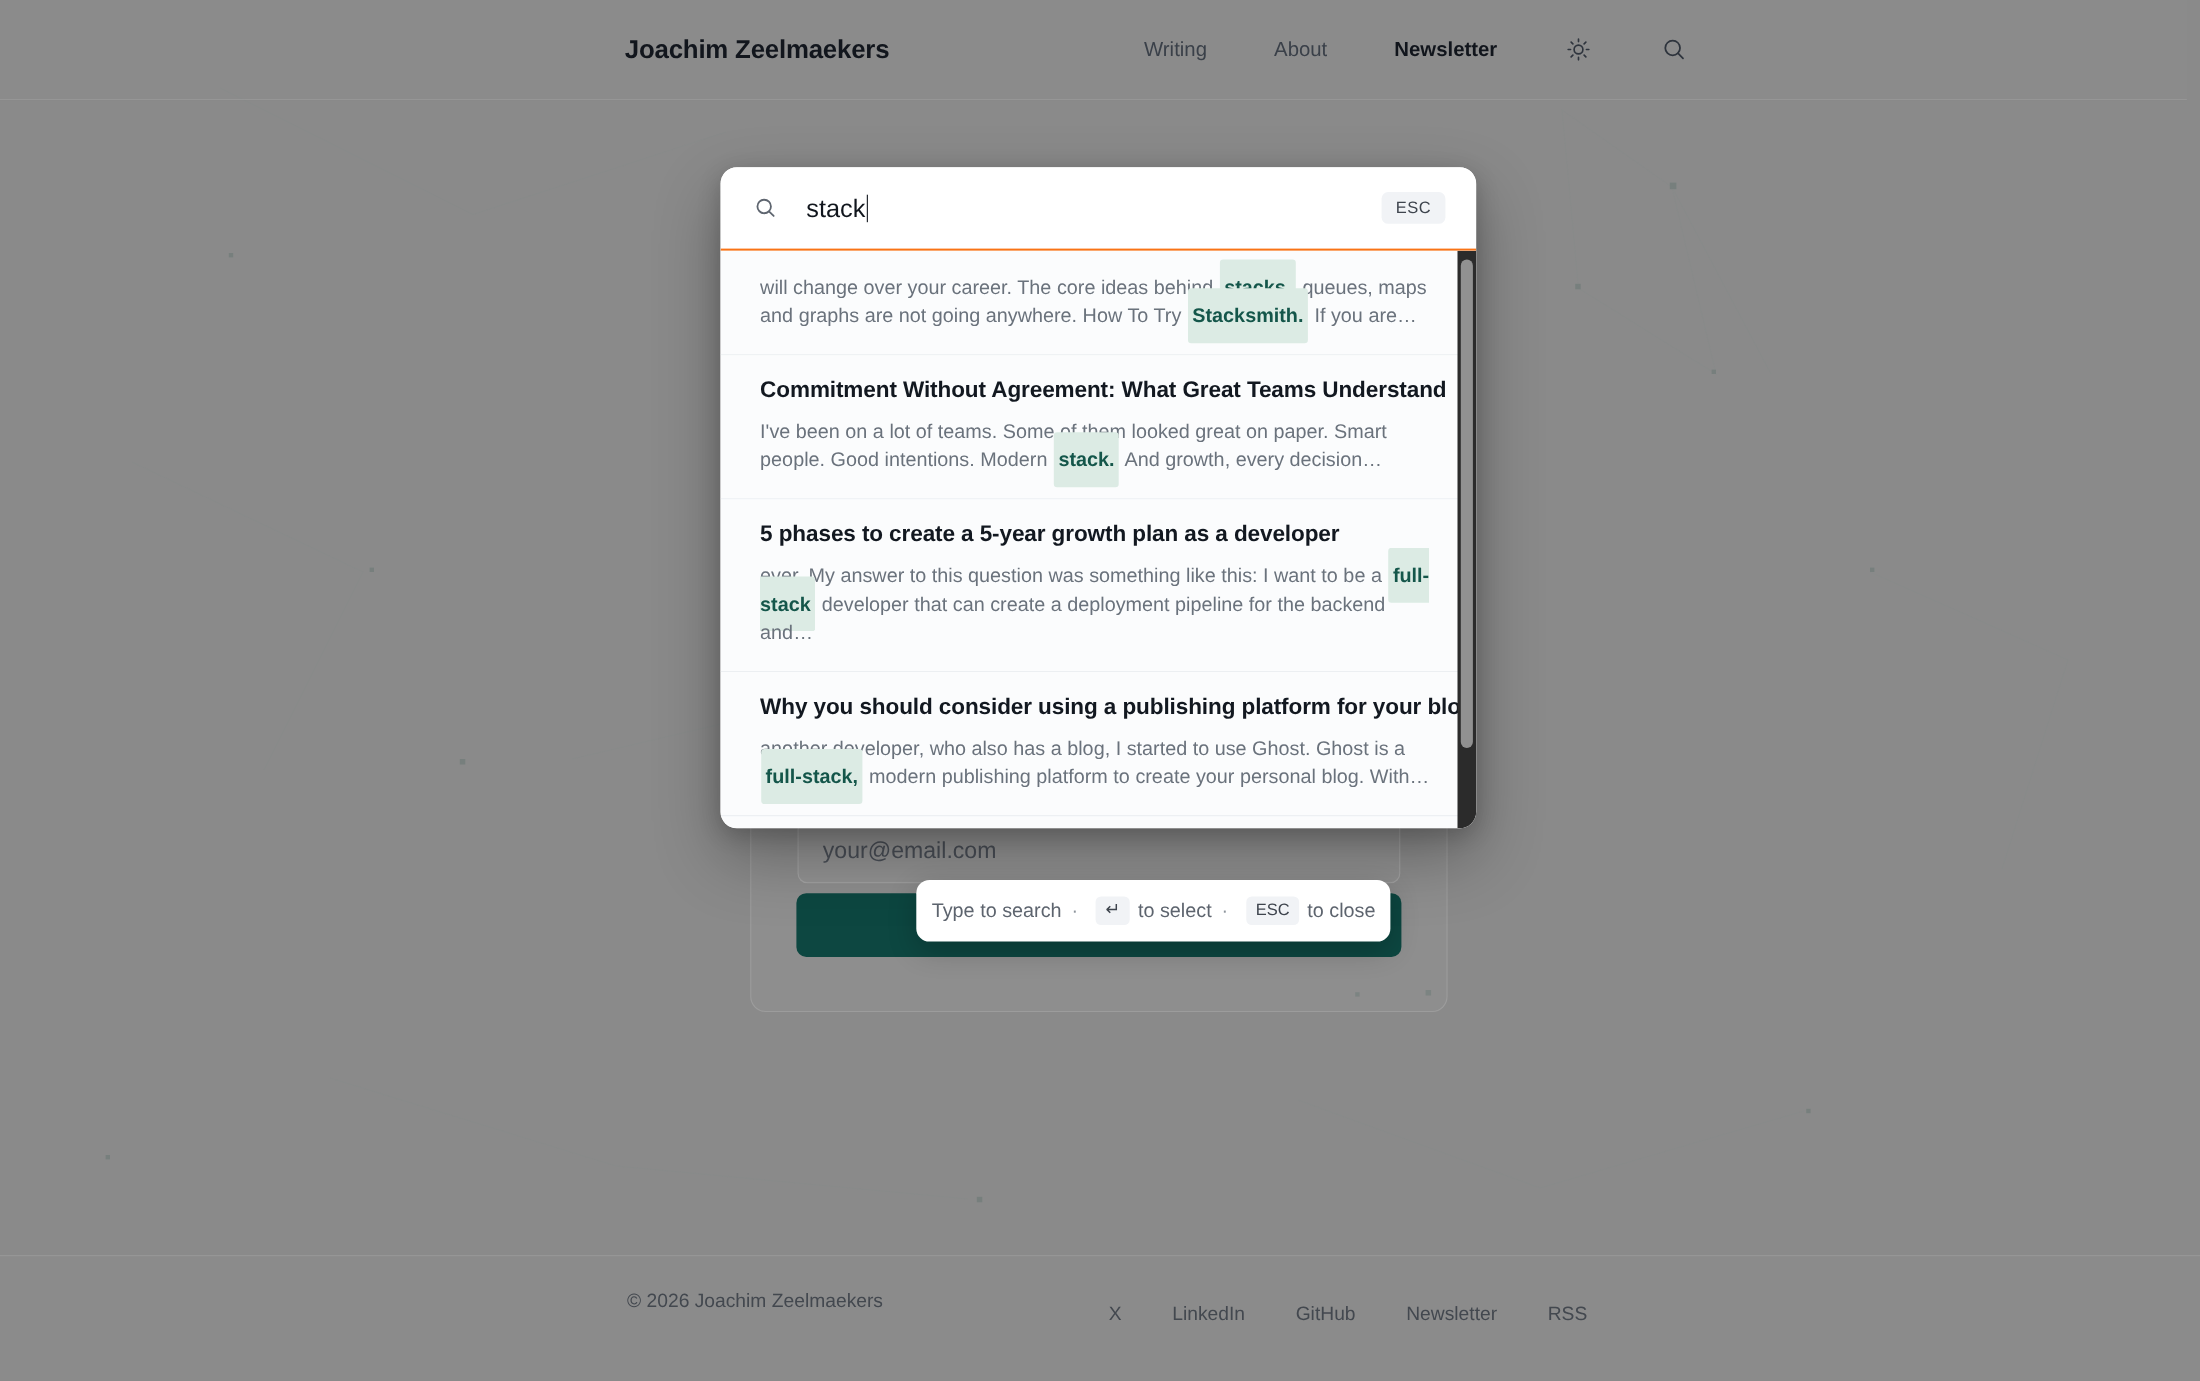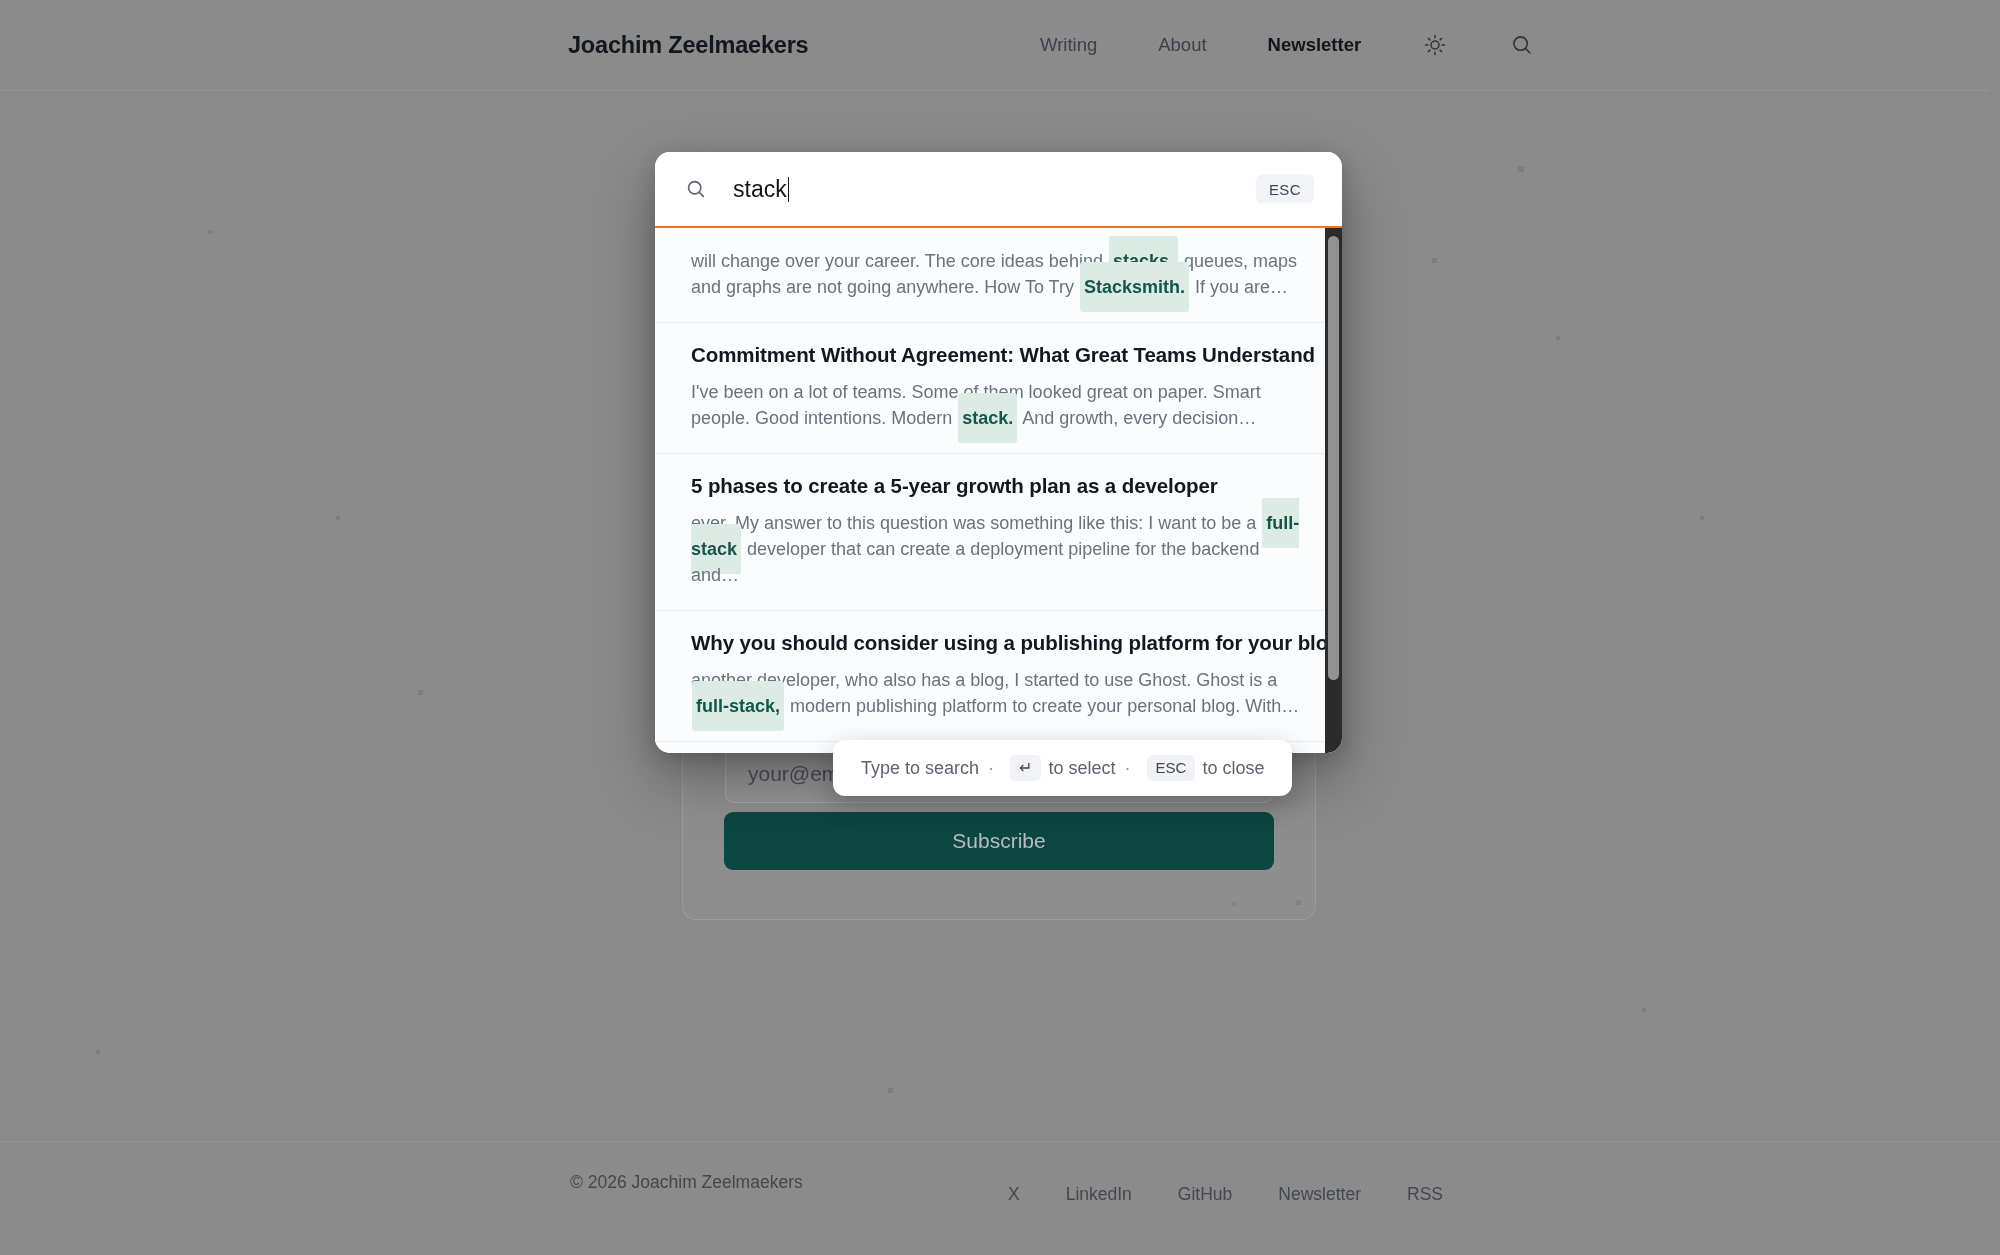--- a/index.html
+++ b/index.html
@@ -249,23 +249,23 @@
     width: 11px;
     height: 444px;
     border-radius: 6px;
     background: #919191;
   }
 
   
   .hint-pill {
     position: absolute;
     left: 833px;
-    top: 740px;
+    top: 800px;
     height: 56px;
-    padding: 0 28px;
+    padding: 0 14px;
     background: #ffffff;
     border-radius: 12px;
     box-shadow: 0 8px 26px rgba(0,0,0,.22);
     display: flex;
     align-items: center;
     gap: 0px;
     font-size: 18px;
     color: #5d646e;
     white-space: nowrap;
   }

